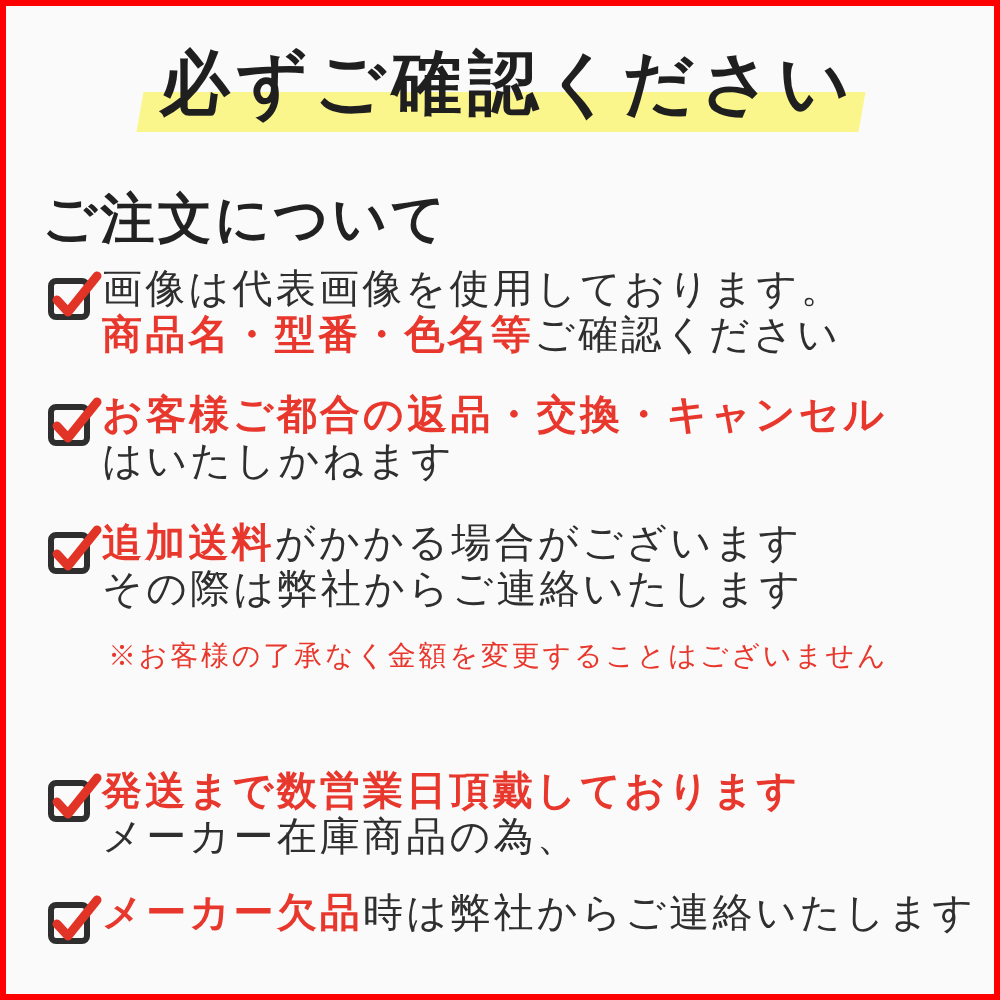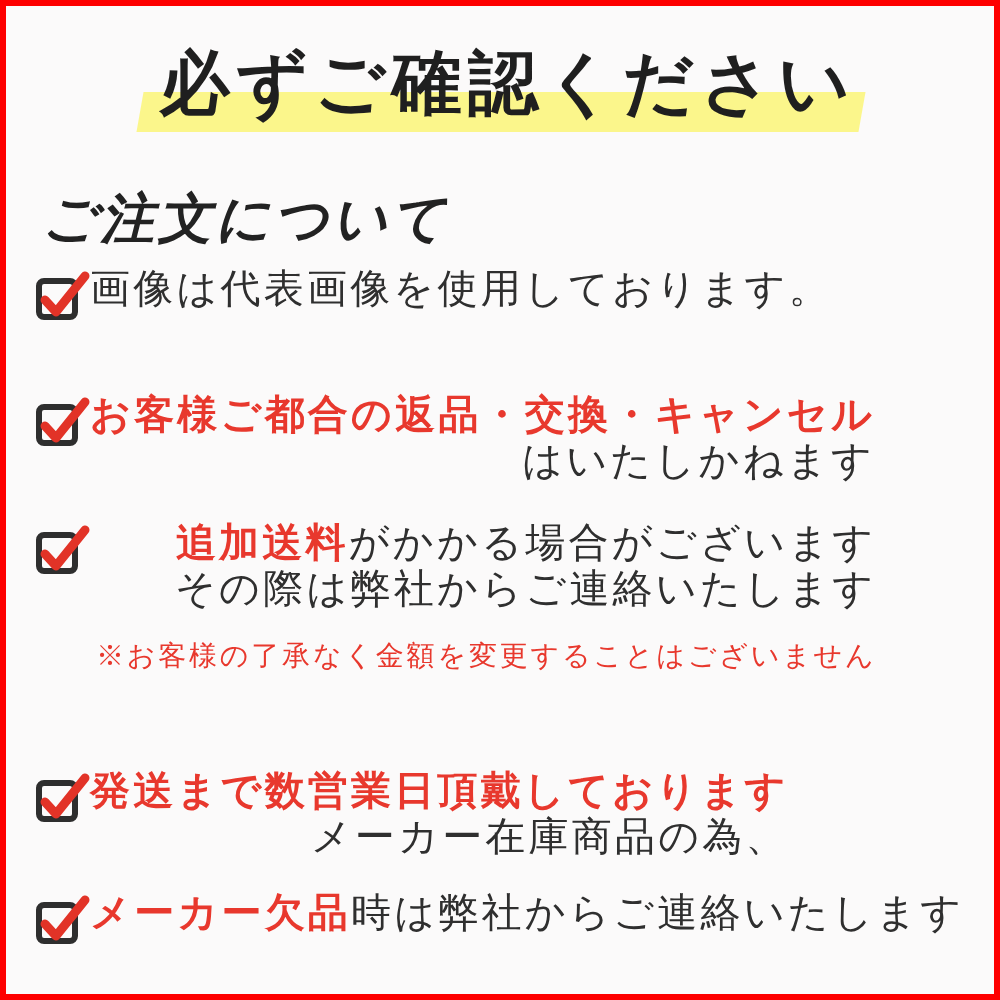--- a/index.html
+++ b/index.html
@@ -37,26 +37,26 @@
     letter-spacing:0.09em;color:#1f1f1f;
     white-space:nowrap;
   }
   
   .sec-heading{
     position:absolute;left:36px;margin:0;
     font-size:54px;font-weight:bold;line-height:1.15;
     letter-spacing:0.06em;color:var(--head-blk);
     white-space:nowrap;
   }
-  #heading-order{top:182px;font-style:italic;}
+  #heading-order{top:182px;}
   #heading-stock{top:680px;}
   
   .item{
-    position:absolute;left:30px;
-    display:flex;align-items:flex-start;text-align:right;
+    position:absolute;left:42px;
+    display:flex;align-items:flex-start;
   }
   #item1{top:260px;}
   #item2{top:386px;}
   #item3{top:514px;}
   #item4{top:762px;}
   #item5{top:884px;}
   .checkbox{
     position:relative;flex:none;
     width:42px;height:42px;box-sizing:border-box;
     margin-top:12px;
@@ -99,20 +99,23 @@
 
   <div id="item1" class="item">
     <span class="checkbox">
       <svg viewBox="0 0 54 54" aria-hidden="true">
         <polyline points="8,30 19,42 48,6" fill="none" stroke="#e23327" stroke-width="9" stroke-linecap="round" stroke-linejoin="round"></polyline>
       </svg>
     </span>
     <div class="item-text">
       <div>
         <span class="seg blk">画像は代表画像を使用しております。</span>
+      </div>
+      <div>
+        <span class="seg red">商品名・型番・色名等</span><span class="seg blk">ご確認ください</span>
       </div>
     </div>
   </div>
 
   <div id="item2" class="item">
     <span class="checkbox">
       <svg viewBox="0 0 54 54" aria-hidden="true">
         <polyline points="8,30 19,42 48,6" fill="none" stroke="#e23327" stroke-width="9" stroke-linecap="round" stroke-linejoin="round"></polyline>
       </svg>
     </span>

